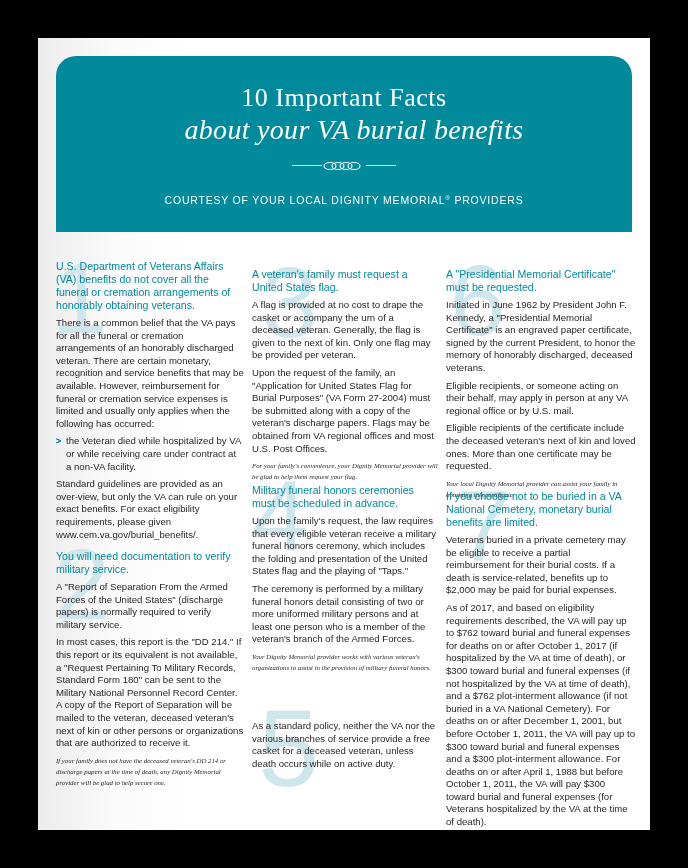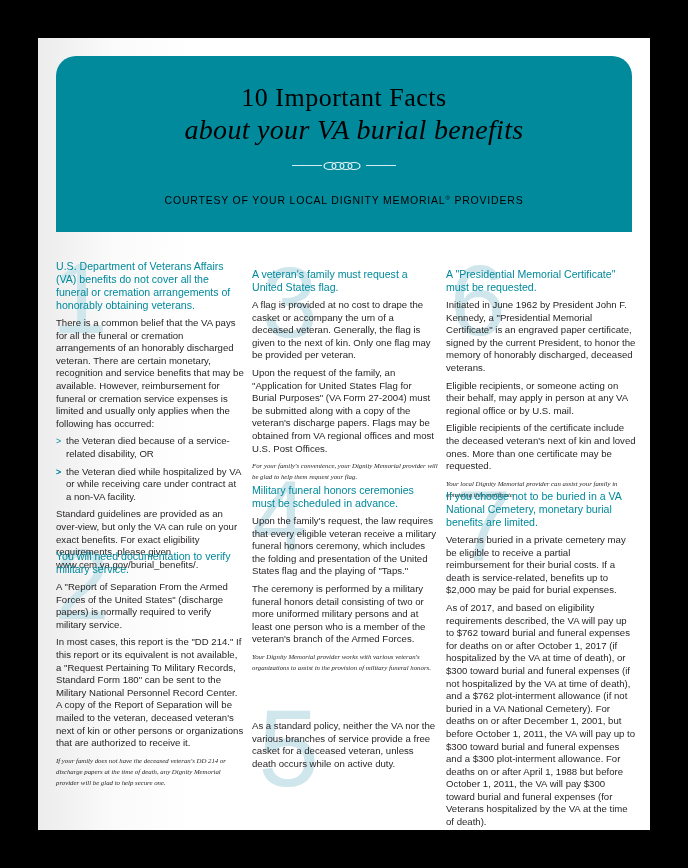--- a/index.html
+++ b/index.html
@@ -1,21 +1,21 @@
 <!DOCTYPE html>
 <html><head>
 <meta charset="utf-8">
 <style>
   html, body { margin:0; padding:0; }
   body { width:688px; height:868px; background:#000; position:relative; overflow:hidden;
          font-family:"Liberation Sans", sans-serif; }
   .page { position:absolute; left:38px; top:38px; width:612px; height:792px;
           background:linear-gradient(90deg,#ececec 0%,#fafafa 12%,#ffffff 25%,#ffffff 100%); overflow:hidden; }
   .banner { position:absolute; left:18px; top:18px; width:576px; height:176px;
-            background:#018a9c; border-radius:20px 20px 0 0; color:#000000; text-align:center; }
+            background:#018a9c; border-radius:20px 20px 0 0; color:#ffffff; text-align:center; }
   .banner .t1 { position:absolute; left:0; right:0; top:27px; font-family:"Liberation Serif", serif;
                 font-size:26px; letter-spacing:0.5px; }
   .banner .t2 { position:absolute; left:0; right:0; top:58px; font-family:"Liberation Serif", serif;
                 font-style:italic; font-size:28px; letter-spacing:0.3px;padding-left:20px; }
   .ornament { position:absolute; left:236px; top:105px; width:104px; height:10px; }
   .ornament .line { position:absolute; top:4px; height:1px; background:#cfeef2; width:30px; }
   .ornament .knot { position:absolute; left:30px; top:0; width:44px; height:10px; }
   .banner .courtesy { position:absolute; left:0; right:0; top:138px; font-size:10.5px; letter-spacing:0.8px; }
   .banner .courtesy sup { font-size:6px; }
   .section { position:absolute; }
@@ -52,21 +52,21 @@
     <div class="courtesy">
       <span>COURTESY OF YOUR LOCAL DIGNITY MEMORIAL</span><sup>®</sup><span> PROVIDERS</span>
     </div>
   </div>
 
   <div class="section" style="left:18px; top:222px; width:188px; font-size:9.6px; line-height:12.6px; color:#231f20;">
     <div class="bignum" style="left:-4px; top:-12px;">1</div>
     <h3>U.S. Department of Veterans Affairs (VA) benefits do not cover all the funeral or cremation arrangements of honorably obtaining veterans.</h3>
     <p>There is a common belief that the VA pays for all the funeral or cremation arrangements of an honorably discharged veteran. There are certain monetary, recognition and service benefits that may be available. However, reimbursement for funeral or cremation service expenses is limited and usually only applies when the following has occurred:</p>
     <ul>
-      <li><span class="arrow">&gt;</span><span>the Veteran died because of a service-related disability, OR</span></li>
+      <li><span class="arrow">&gt;</span></li>
       <li><span class="arrow">&gt;</span></li>
       <li><span class="arrow">&gt;</span><span>the Veteran died while hospitalized by VA or while receiving care under contract at a non-VA facility.</span></li>
     </ul>
     <p>Standard guidelines are provided as an over-view, but only the VA can rule on your exact benefits. For exact eligibility requirements, please given www.cem.va.gov/burial_benefits/.</p>
   </div>
 
   <div class="section" style="left:18px; top:512px; width:188px; font-size:9.6px; line-height:12.6px; color:#231f20;">
     <div class="bignum" style="left:-2px; top:-16px;">2</div>
     <h3>You will need documentation to verify military service.</h3>
     <p>A "Report of Separation From the Armed Forces of the United States" (discharge papers) is normally required to verify military service.</p>

